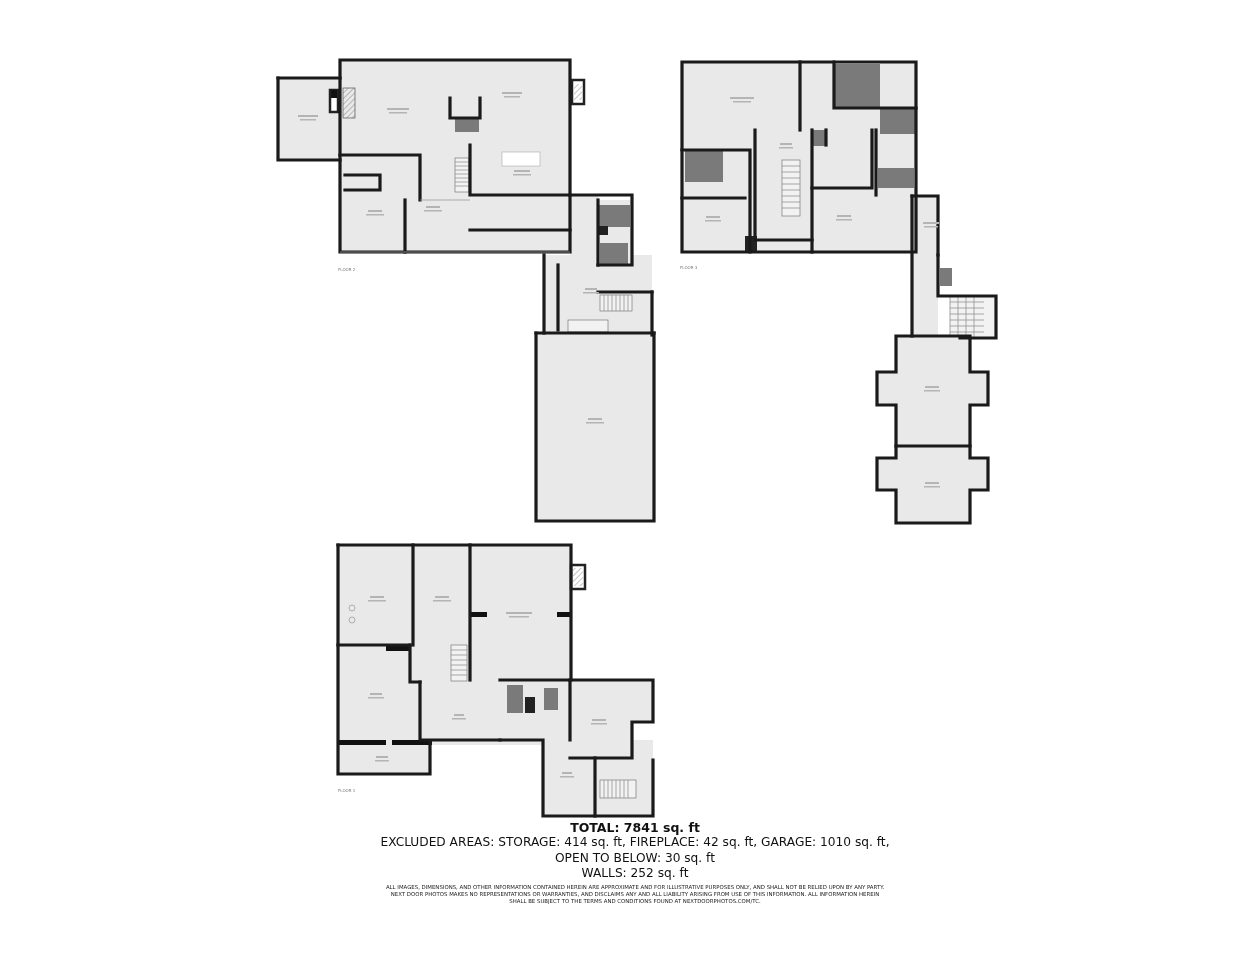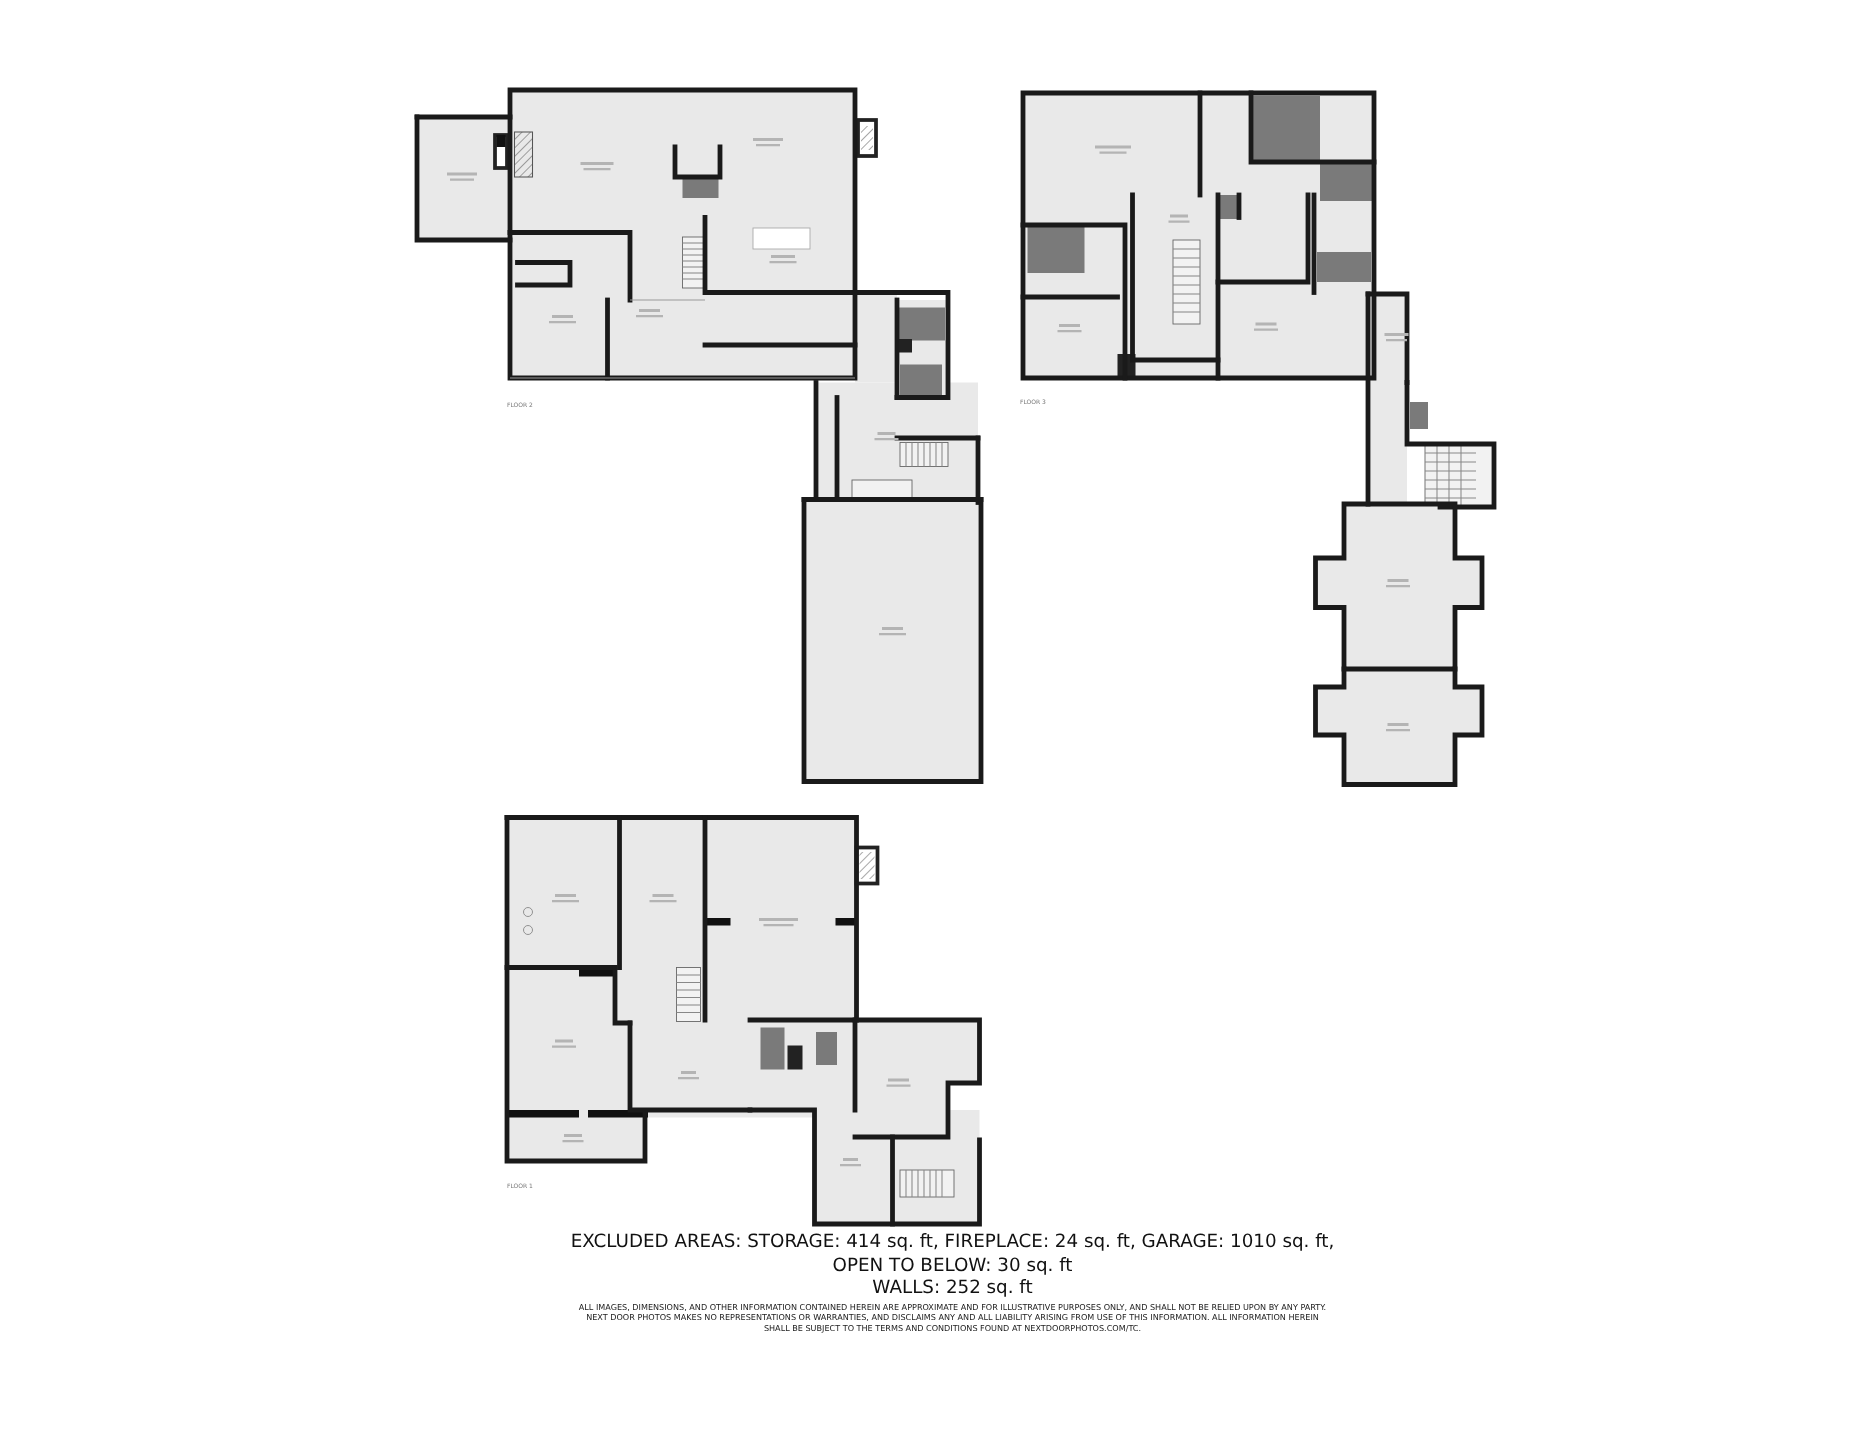--- a/index.html
+++ b/index.html
@@ -266,21 +266,22 @@
       <rect x="376" y="756" width="12" height="2"></rect>
         <rect x="375" y="760" width="14" height="1.5"></rect>
       <rect x="562" y="772" width="10" height="2"></rect>
         <rect x="560" y="776" width="14" height="1.5"></rect>
     </g>
     <text class="flr" x="338" y="792">FLOOR 1</text>
   </g>
 </svg>
 
 <div class="summary">
-  <div class="line">EXCLUDED AREAS: STORAGE: 414 sq. ft, FIREPLACE: 24 sq. ft, GARAGE: 1010 sq. ft,</div>
+  <div class="total">TOTAL: 7841 sq. ft</div>
+  <div class="line">EXCLUDED AREAS: STORAGE: 414 sq. ft, FIREPLACE: 42 sq. ft, GARAGE: 1010 sq. ft,</div>
   <div class="line">OPEN TO BELOW: 30 sq. ft</div>
   <div class="line">WALLS: 252 sq. ft</div>
   <div class="disc">
     <div>ALL IMAGES, DIMENSIONS, AND OTHER INFORMATION CONTAINED HEREIN ARE APPROXIMATE AND FOR ILLUSTRATIVE PURPOSES ONLY, AND SHALL NOT BE RELIED UPON BY ANY PARTY.</div>
     <div>NEXT DOOR PHOTOS MAKES NO REPRESENTATIONS OR WARRANTIES, AND DISCLAIMS ANY AND ALL LIABILITY ARISING FROM USE OF THIS INFORMATION. ALL INFORMATION HEREIN</div>
     <div>SHALL BE SUBJECT TO THE TERMS AND CONDITIONS FOUND AT NEXTDOORPHOTOS.COM/TC.</div>
   </div>
 </div>
 
 </body></html>

